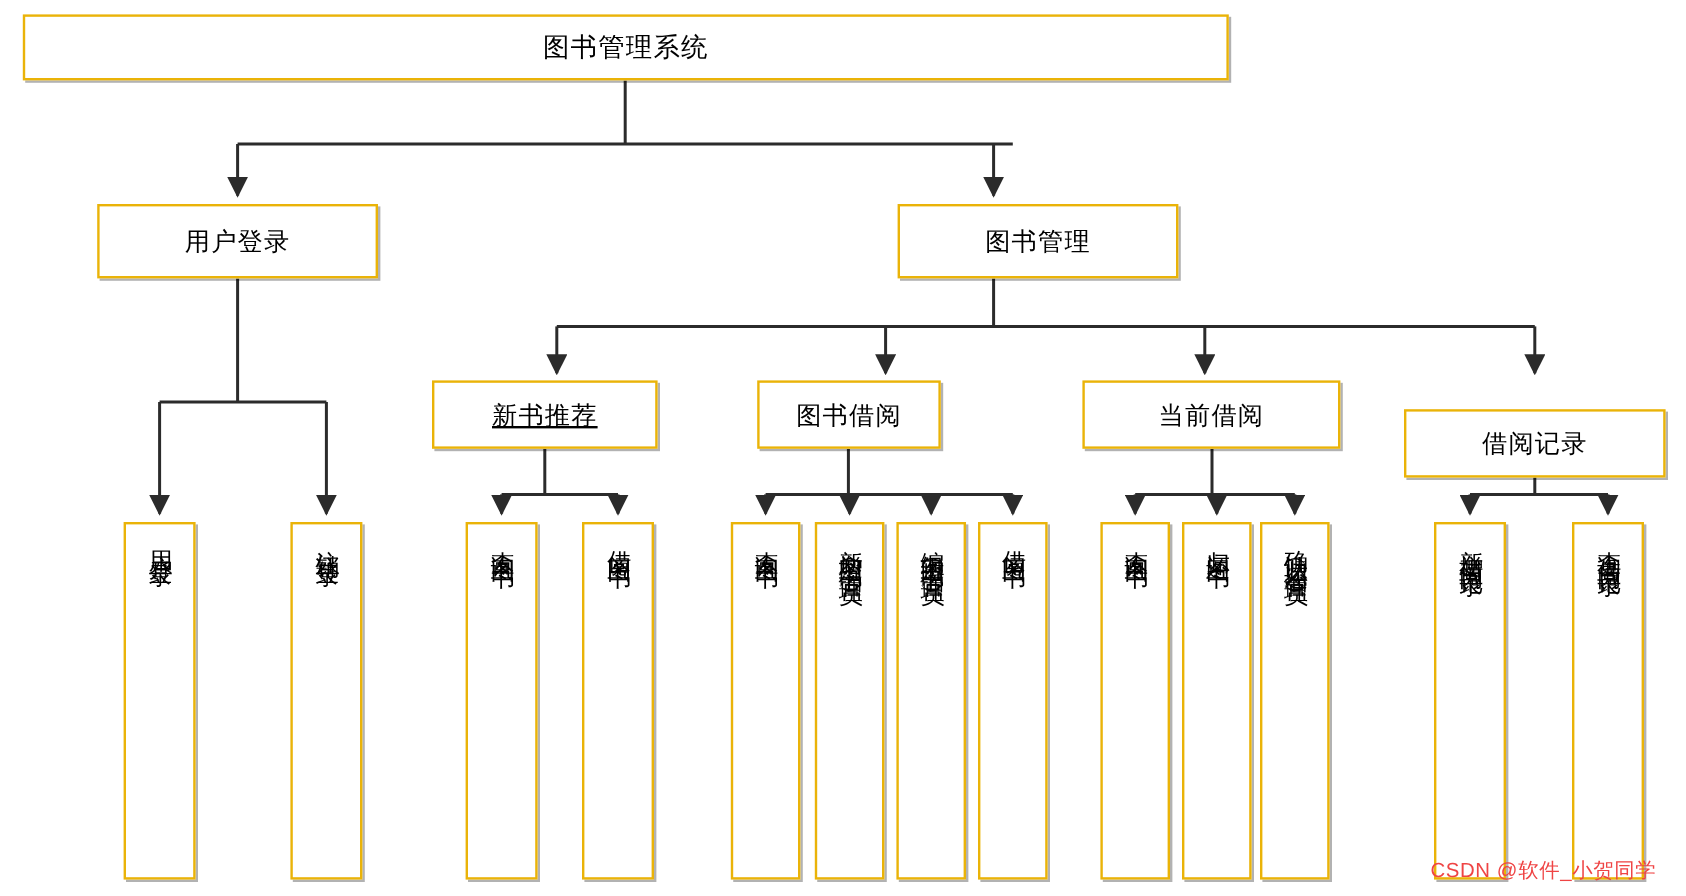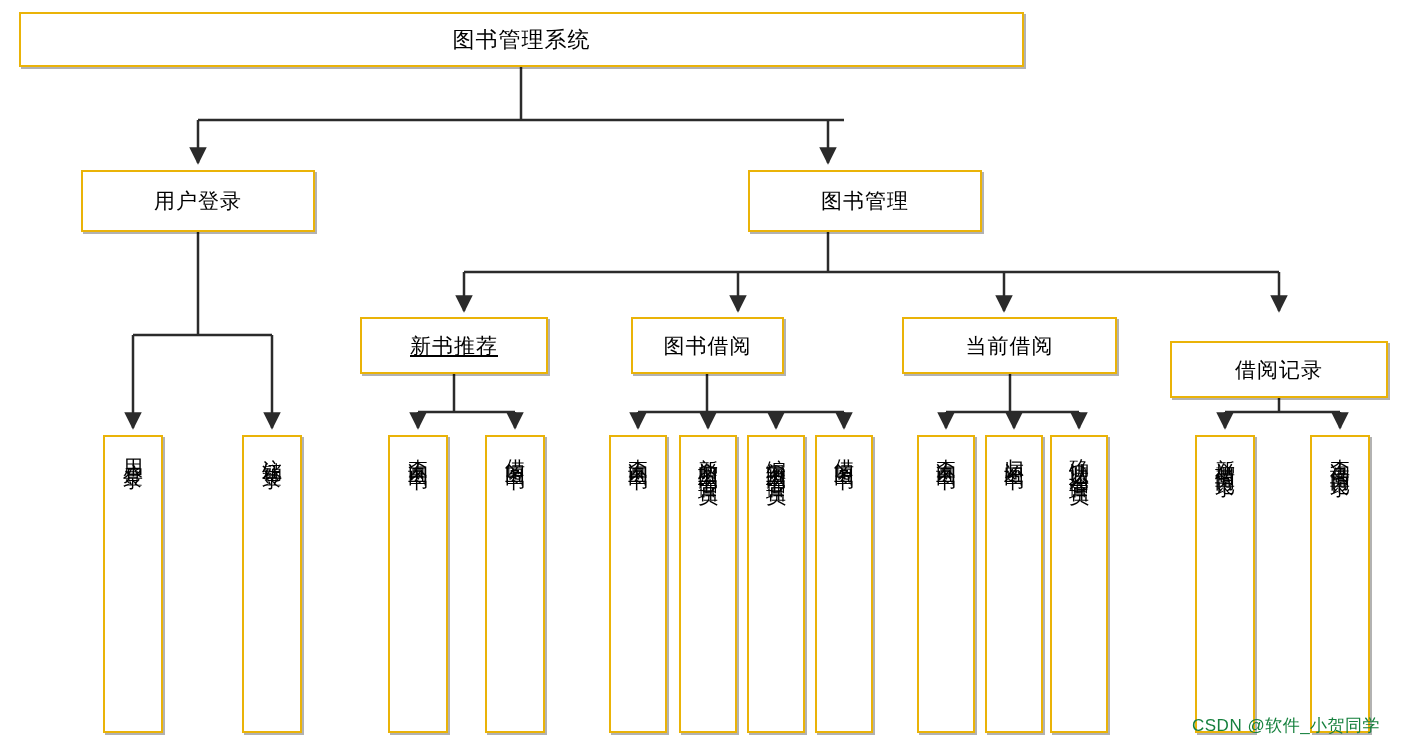--- a/index.html
+++ b/index.html
@@ -52,21 +52,21 @@
     white-space: nowrap;
   }
   .node.root {
     font-size: 22px;
   }
   #watermark {
     position: absolute;
     left: 1192px;
     top: 714px;
     font-size: 17px;
-    color: #15803d;
+    color: #ef4444;
     white-space: nowrap;
     letter-spacing: 0.5px;
   }
 </style>
 </head>
 <body>
 
 <div id="canvas">
 
   <svg id="wires" viewBox="0 0 1405 747">

